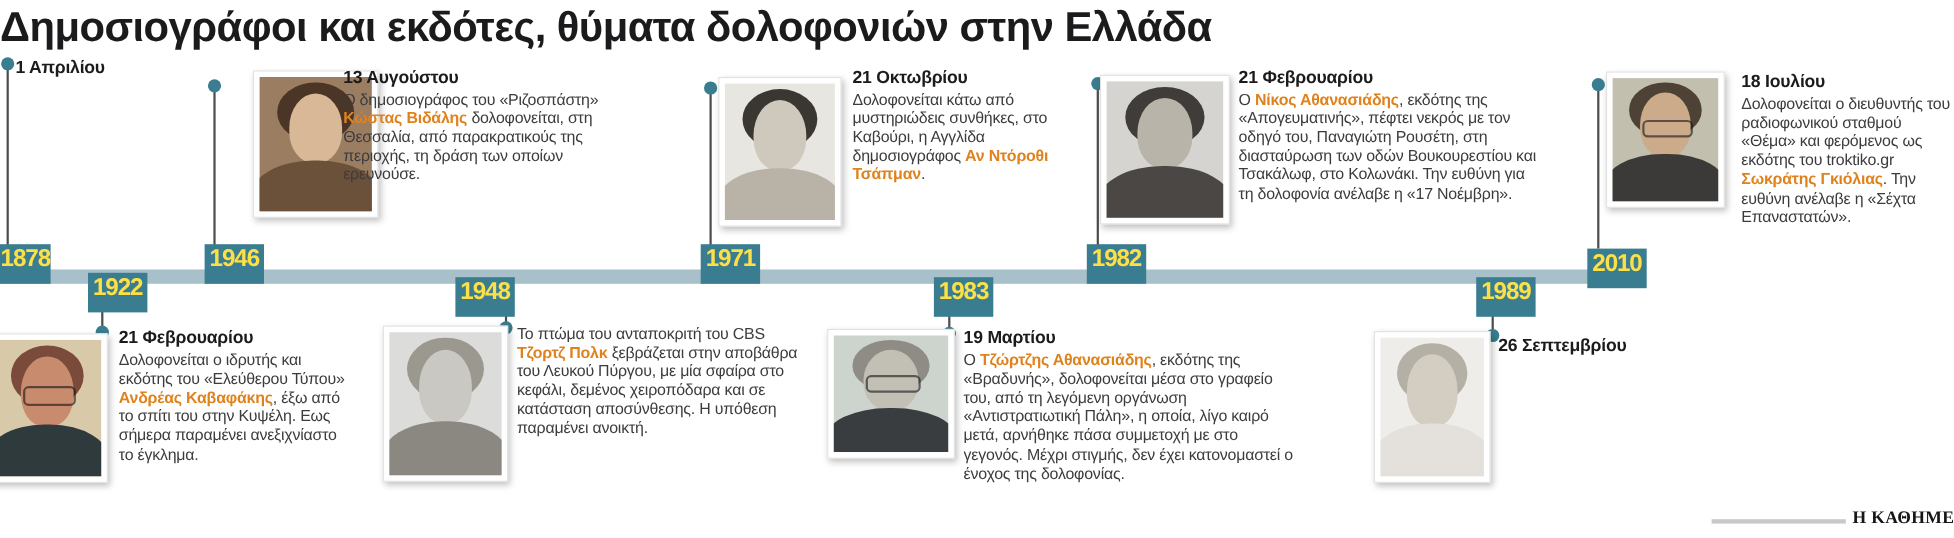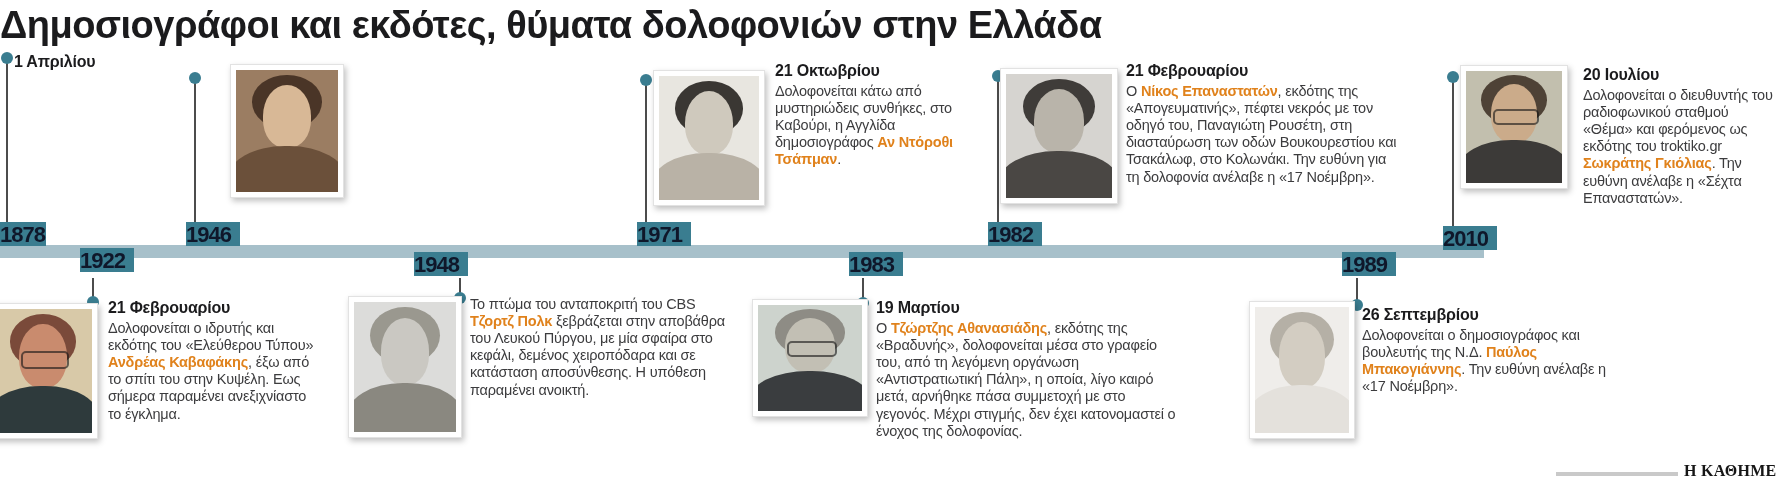--- a/index.html
+++ b/index.html
@@ -14,22 +14,22 @@
   .canvas{
     position:relative;width:1776px;height:489px;background:#fff;overflow:hidden;
     font-family:"Liberation Sans",sans-serif;
   }
   .title{
     position:absolute;left:0;top:4px;width:100%;text-align:left;
     font-size:38px;font-weight:700;color:var(--ink);letter-spacing:-0.5px;
   }
   .band{position:absolute;left:0;top:245px;width:1484px;height:13px;background:var(--band);}
   .ylabel{
-    position:absolute;height:24px;background:var(--teal);color:#0f172a;
-    font-size:22px;font-weight:700;text-align:left;line-height:26px;letter-spacing:-1px;
+    position:absolute;height:36px;background:var(--teal);color:#fde047;
+    font-size:22px;font-weight:700;text-align:center;line-height:26px;letter-spacing:-1px;
   }
   .stem{position:absolute;width:2px;background:var(--stem);}
   .dot{position:absolute;width:12px;height:12px;border-radius:50%;background:var(--teal);}
   .photo{
     position:absolute;background:#fff;border:1px solid #e2e2e2;padding:5px;
     box-shadow:2px 3px 6px rgba(0,0,0,.25);box-sizing:border-box;
   }
   .portrait{position:relative;width:100%;height:100%;overflow:hidden;background:var(--bg,#ddd);}
   .hair{position:absolute;left:16%;top:4%;width:68%;height:44%;background:var(--hair,#444);border-radius:50%;}
   .face{position:absolute;left:26%;top:12%;width:48%;height:52%;background:var(--skin,#ccc);border-radius:50% 50% 45% 45%;}
@@ -142,51 +142,54 @@
       <div class="hair"></div>
         <div class="face"></div>
         <div class="torso"></div>
     </div>
   </div>
 
   <div class="etext" style="left:14px;top:53px;width:170px">
     <div class="edate">1 Απριλίου</div>
   </div>
 
+  <div class="etext" style="left:312px;top:62px;width:270px">
+    <div class="edate">13 Αυγούστου</div>
+    <div class="ebody"><span>Ο δημοσιογράφος του «Ριζοσπάστη» </span><span class="hl">Κώστας Βιδάλης</span><span> δολοφονείται, στη Θεσσαλία, από παρακρατικούς της περιοχής, τη δράση των οποίων ερευνούσε.</span></div>
+  </div>
 
   <div class="etext" style="left:775px;top:62px;width:204px">
     <div class="edate">21 Οκτωβρίου</div>
     <div class="ebody"><span>Δολοφονείται κάτω από μυστηριώδεις συνθήκες, στο Καβούρι, η Αγγλίδα δημοσιογράφος </span><span class="hl">Αν Ντόροθι Τσάπμαν</span><span>.</span></div>
   </div>
 
   <div class="etext" style="left:1126px;top:62px;width:276px">
     <div class="edate">21 Φεβρουαρίου</div>
-    <div class="ebody"><span>Ο </span><span class="hl">Νίκος Επαναστατών</span><span>, εκδότης της «Απογευματινής», πέφτει νεκρός με τον οδηγό του, Παναγιώτη Ρουσέτη, στη διασταύρωση των οδών Βουκουρεστίου και Τσακάλωφ, στο Κολωνάκι. Την ευθύνη για τη δολοφονία ανέλαβε η «17 Νοέμβρη».</span></div>
+    <div class="ebody"><span>Ο </span><span class="hl">Νίκος Αθανασιάδης</span><span>, εκδότης της «Απογευματινής», πέφτει νεκρός με τον οδηγό του, Παναγιώτη Ρουσέτη, στη διασταύρωση των οδών Βουκουρεστίου και Τσακάλωφ, στο Κολωνάκι. Την ευθύνη για τη δολοφονία ανέλαβε η «17 Νοέμβρη».</span></div>
   </div>
 
   <div class="etext" style="left:1583px;top:66px;width:192px">
-    <div class="edate">20 Ιουλίου</div>
+    <div class="edate">18 Ιουλίου</div>
     <div class="ebody"><span>Δολοφονείται ο διευθυντής του ραδιοφωνικού σταθμού «Θέμα» και φερόμενος ως εκδότης του troktiko.gr </span><span class="hl">Σωκράτης Γκιόλιας</span><span>. Την ευθύνη ανέλαβε η «Σέχτα Επαναστατών».</span></div>
   </div>
 
   <div class="etext" style="left:108px;top:299px;width:208px">
     <div class="edate">21 Φεβρουαρίου</div>
     <div class="ebody"><span>Δολοφονείται ο ιδρυτής και εκδότης του «Ελεύθερου Τύπου» </span><span class="hl">Ανδρέας Καβαφάκης</span><span>, έξω από το σπίτι του στην Κυψέλη. Εως σήμερα παραμένει ανεξιχνίαστο το έγκλημα.</span></div>
   </div>
 
   <div class="etext" style="left:470px;top:296px;width:256px">
     <div class="ebody"><span>Το πτώμα του ανταποκριτή του CBS </span><span class="hl">Τζορτζ Πολκ</span><span> ξεβράζεται στην αποβάθρα του Λευκού Πύργου, με μία σφαίρα στο κεφάλι, δεμένος χειροπόδαρα και σε κατάσταση αποσύνθεσης. Η υπόθεση παραμένει ανοικτή.</span></div>
   </div>
 
   <div class="etext" style="left:876px;top:299px;width:300px">
     <div class="edate">19 Μαρτίου</div>
     <div class="ebody"><span>Ο </span><span class="hl">Τζώρτζης Αθανασιάδης</span><span>, εκδότης της «Βραδυνής», δολοφονείται μέσα στο γραφείο του, από τη λεγόμενη οργάνωση «Αντιστρατιωτική Πάλη», η οποία, λίγο καιρό μετά, αρνήθηκε πάσα συμμετοχή με στο γεγονός. Μέχρι στιγμής, δεν έχει κατονομαστεί ο ένοχος της δολοφονίας.</span></div>
   </div>
 
   <div class="etext" style="left:1362px;top:306px;width:244px">
     <div class="edate">26 Σεπτεμβρίου</div>
-    <div class="ebody"><span>Δολοφονείται ο δημοσιογράφος και βουλευτής της Ν.Δ. </span><span class="hl">Παύλος Μπακογιάννης</span><span>. Την ευθύνη ανέλαβε η «17 Νοέμβρη».</span></div>
   </div>
 
   <div class="srcline"></div>
   <div class="source">Η ΚΑΘΗΜΕΡΙΝΗ</div>
 
 </div>
 
 </body></html>

